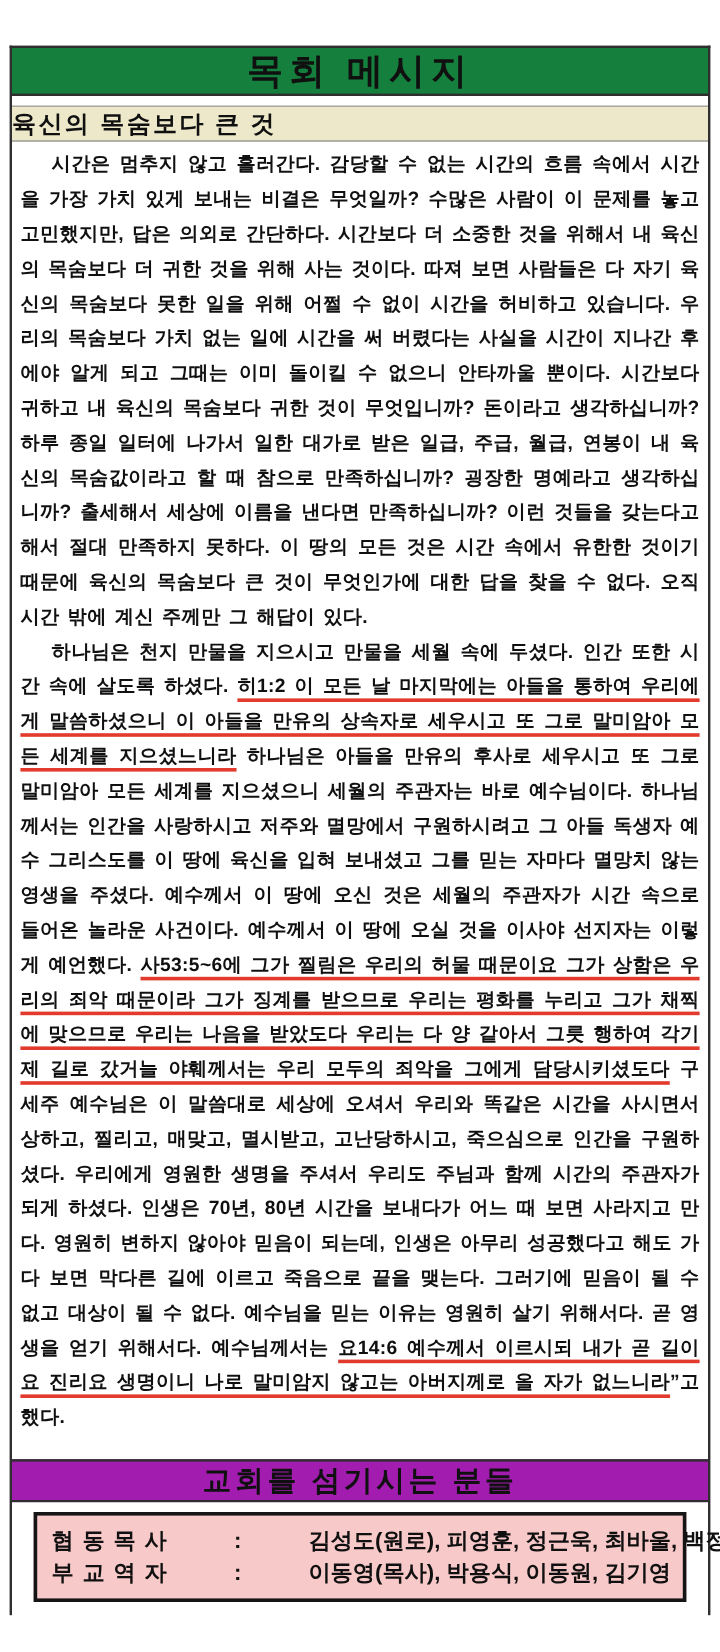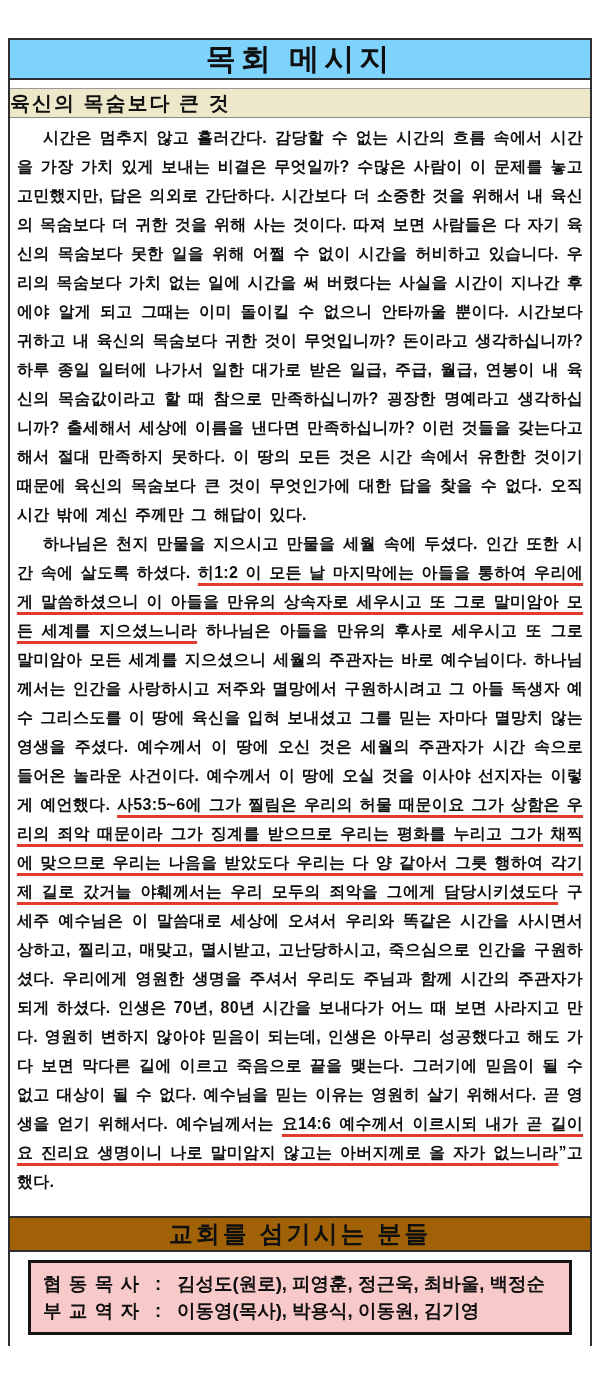--- a/index.html
+++ b/index.html
@@ -11,21 +11,21 @@
     color: #101010;
   }
   .doc {
     margin: 38px 8px 0 8px;
     border: 2px solid #2f2f2f;
     border-bottom: none;
     background: #ffffff;
   }
   .title-bar {
     height: 40px;
-    background: #7dd3fc;
+    background: #15803d;
     border-bottom: 2px solid #2f2f2f;
     display: flex; align-items: center; justify-content: center;
     font-size: 30px; font-weight: bold; letter-spacing: 5px;
   }
   .gap-row { height: 8px; background: #ffffff; }
   .subtitle-bar {
     height: 30px;
     background: #ece8c9;
     border-top: 1px solid #9a9a9a;
     border-bottom: 1px solid #8a8a8a;
@@ -43,38 +43,39 @@
   }
   .body-text p { margin: 0; text-indent: 26px; }
   .scripture {
     text-decoration: underline;
     text-decoration-color: #e23b2e;
     text-decoration-thickness: 2.5px;
     text-underline-offset: 5px;
   }
   .section-bar {
     height: 36px;
-    background: #a16207;
+    background: #a21caf;
     border-top: 2px solid #2f2f2f;
     border-bottom: 2px solid #2f2f2f;
     display: flex; align-items: center; justify-content: center;
     font-size: 24px; font-weight: bold; letter-spacing: 3px;
   }
   .staff-wrap { padding: 8px 18px 11px 18px; background: #ffffff; }
   .staff-box {
     border: 3px solid #151515;
     background: #f8c9c9;
     padding: 7px 8px 8px 12px;
   }
   .staff-row {
     display: flex;
     font-size: 18.5px;
     font-weight: bold;
     line-height: 27px;
     white-space: nowrap;
+    gap: 40px;
   }
   .staff-label {
     width: 96px; flex: 0 0 96px;
     text-align-last: justify;
     text-justify: inter-character;
     white-space: normal;
   }
   .staff-colon { width: 38px; flex: 0 0 38px; text-align: center; }
   .staff-names { flex: 1; }
 </style>

